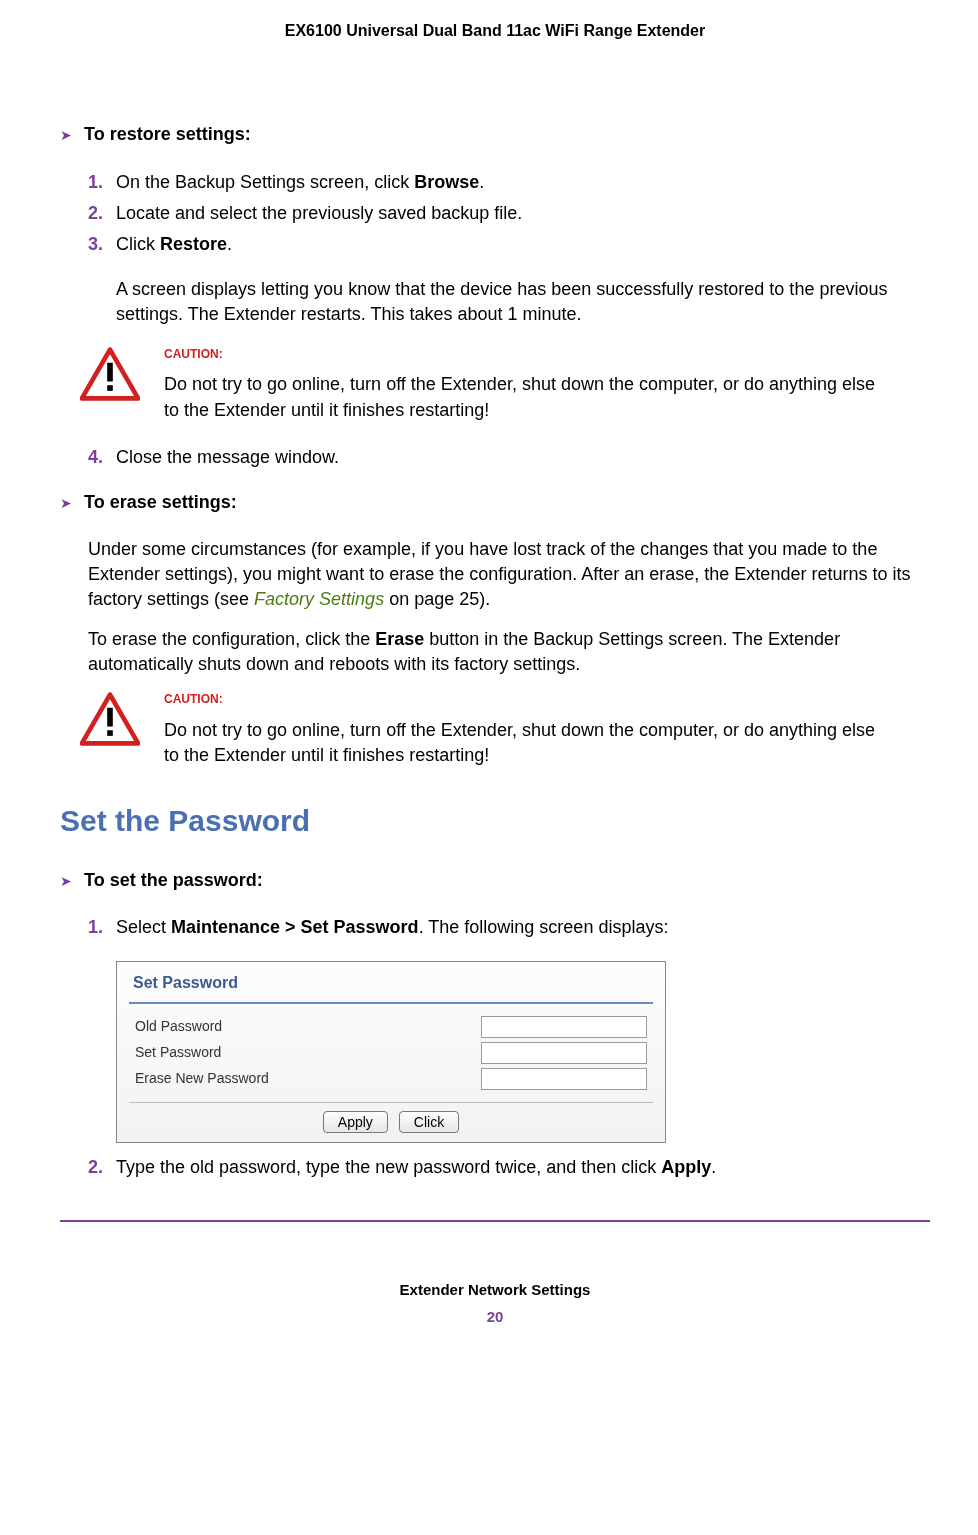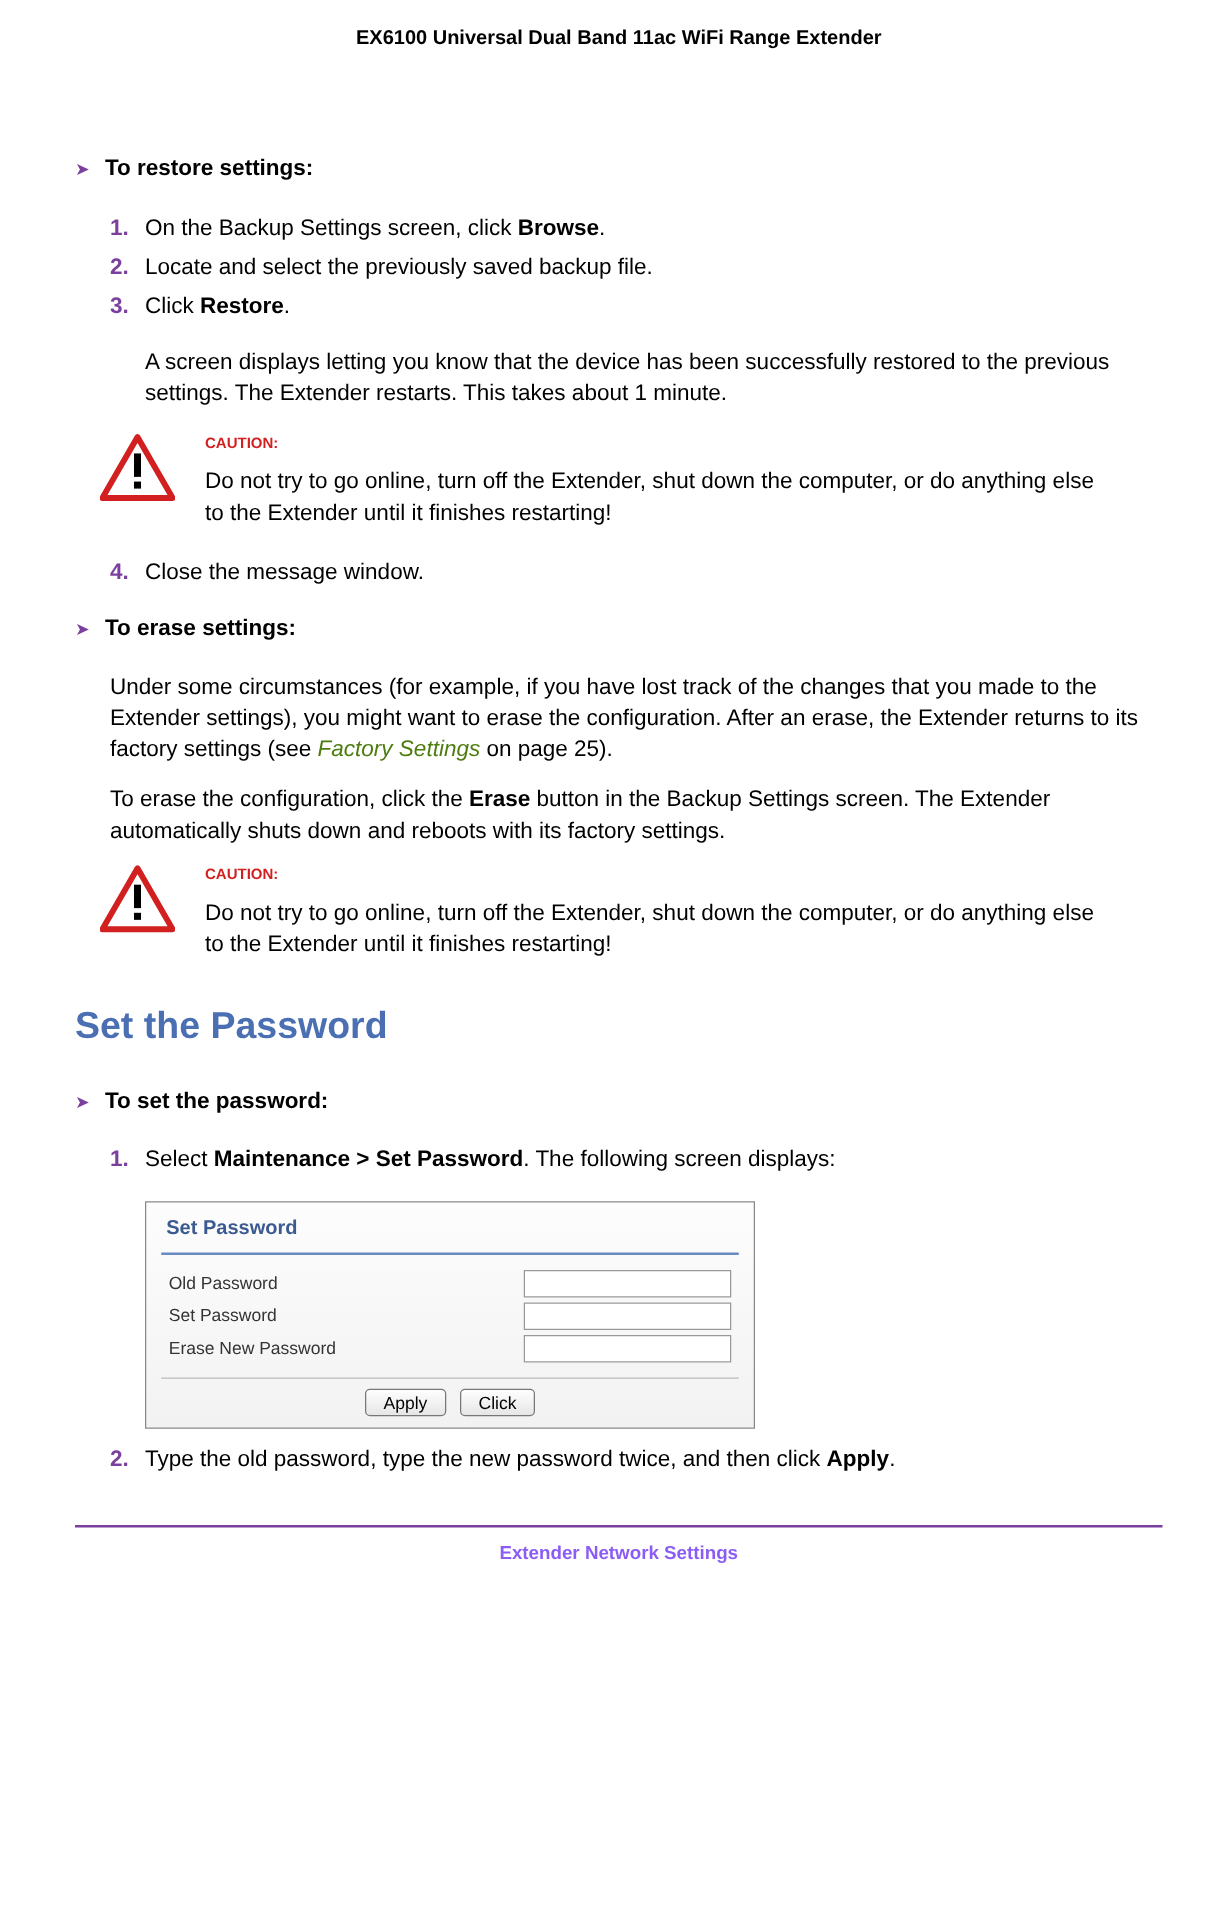--- a/index.html
+++ b/index.html
@@ -90,21 +90,21 @@
       color: #4d7c0f;
     }
     h2.section {
       color: #4B6FB3;
       font-size: 30px;
       font-weight: bold;
       margin: 32px 0 26px 0;
     }
     .screenshot {
       border: 1px solid #888;
-      width: 488px;
+      width: 550px;
       margin: 6px 0 12px 56px;
       background: linear-gradient(#fdfdfd, #f2f2f2);
       padding: 6px 12px 8px 12px;
       box-sizing: border-box;
     }
     .sp-title {
       color: #3B5A8F;
       font-weight: bold;
       font-size: 16px;
       padding: 4px 0 8px 4px;
@@ -140,23 +140,24 @@
       background: linear-gradient(#fefefe, #e6e6e6);
       cursor: pointer;
     }
     .footer {
       border-top: 2px solid #7B3F9D;
       padding-top: 10px;
       text-align: center;
       margin-top: 40px;
     }
     .footer-title {
-      color: #8b5cf6;
+      color: #000000;
       font-weight: bold;
       font-size: 15px;
+      margin-top: 47px;
     }
     .footer-page {
       color: #7B3F9D;
       font-weight: bold;
       font-size: 15px;
       margin-top: 6px;
     }
     b { font-weight: bold; }
   </style>
 </head>
@@ -280,15 +281,16 @@
     <li>
       <span class="num">2.</span>
       <span class="step-body">
         <span>Type the old password, type the new password twice, and then click </span><b>Apply</b><span>.</span>
       </span>
     </li>
   </ol>
 
   <div class="footer">
     <div class="footer-title">Extender Network Settings</div>
+    <div class="footer-page">20</div>
   </div>
 
 </div>
 
 </body></html>

